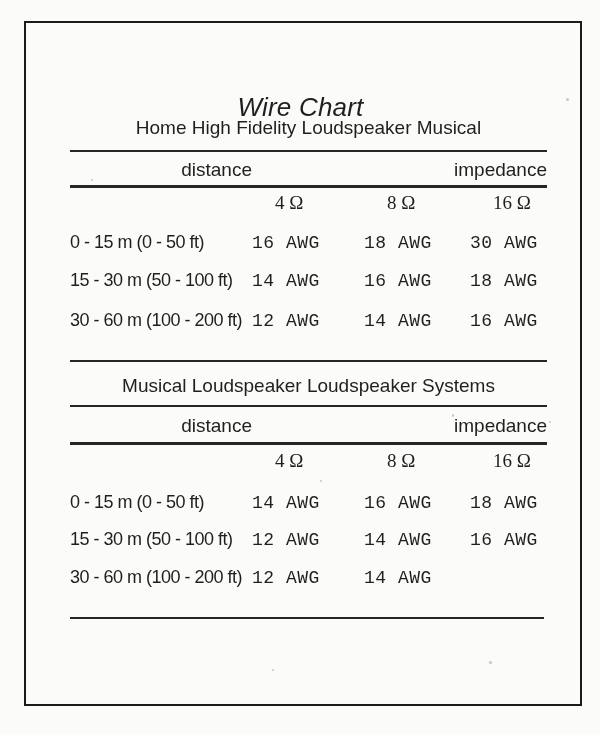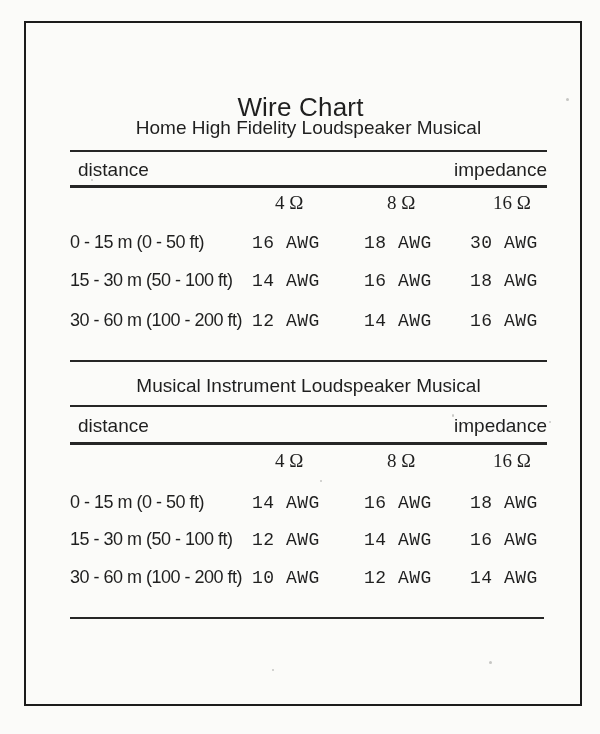--- a/index.html
+++ b/index.html
@@ -43,31 +43,32 @@
   .grid {
     display: grid;
     grid-template-columns: 182px 112px 106px 77px;
     align-items: baseline;
   }
   .title {
     top: 69px;
     left: 36px;
     font-size: 26px;
     letter-spacing: 0.2px;
+    font-style: italic;
   }
   .subtitle {
     top: 94px;
     font-size: 19px;
   }
   .sec2-title {
     top: 352px;
     font-size: 19px;
   }
   .hdr { font-size: 19px; }
-  .hdr .dh { padding-left: 8px; }
+  .hdr .dh { padding-left: 8px; text-align: right; }
   .hdr .imp {
     grid-column: 2 / 5;
     text-align: right;
   }
   .hdr1 { top: 136px; }
   .hdr2 { top: 392px; }
   .omg { font-size: 19px; font-family: Liberation Serif, serif; }
   .omg .om { padding-left: 23px; }
   .omg1 { top: 169px; }
   .omg2 { top: 427px; }
@@ -135,21 +136,21 @@
       <span class="dist">30 - 60 m (100 - 200 ft)</span>
       <span class="awg">12 AWG</span>
       <span class="awg">14 AWG</span>
       <span class="awg">16 AWG</span>
     </div>
   </div>
 
   <div>
     <div class="rule rule3"></div>
 
-    <div class="t sec2-title center">Musical Instrument Loudspeaker Musical</div>
+    <div class="t sec2-title center">Musical Loudspeaker Loudspeaker Systems</div>
 
     <div class="rule rule4"></div>
 
     <div class="t grid hdr hdr2">
       <span class="dh">distance</span>
       <span class="imp">impedance</span>
     </div>
 
     <div class="rule thick rule5"></div>
 
@@ -167,21 +168,20 @@
       <span class="awg">18 AWG</span>
     </div>
     <div class="t grid row r2b">
       <span class="dist">15 - 30 m (50 - 100 ft)</span>
       <span class="awg">12 AWG</span>
       <span class="awg">14 AWG</span>
       <span class="awg">16 AWG</span>
     </div>
     <div class="t grid row r2c">
       <span class="dist">30 - 60 m (100 - 200 ft)</span>
-      <span class="awg">10 AWG</span>
       <span class="awg">12 AWG</span>
       <span class="awg">14 AWG</span>
     </div>
 
     <div class="rule rule6"></div>
   </div>
 
 </div>
 
 <div class="speck" style="left:566px; top:98px;  width:3px; height:3px;"></div>

